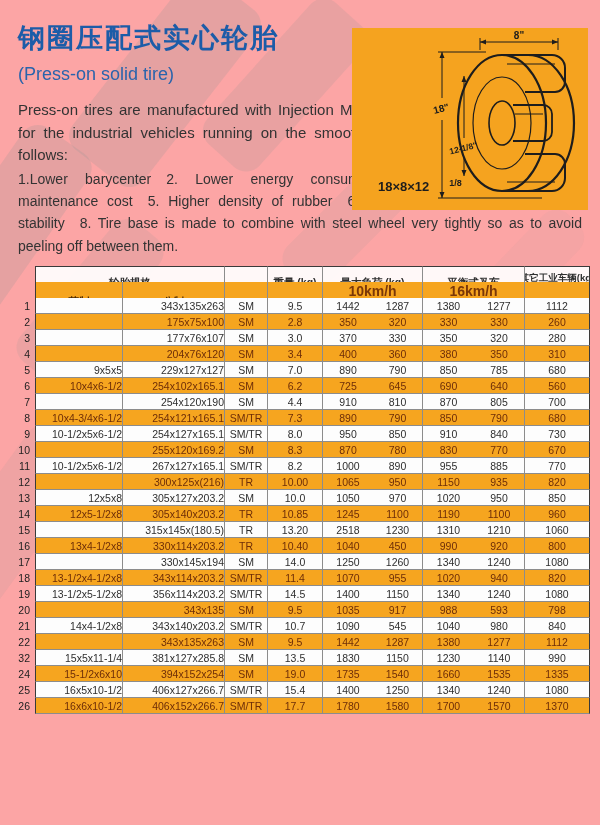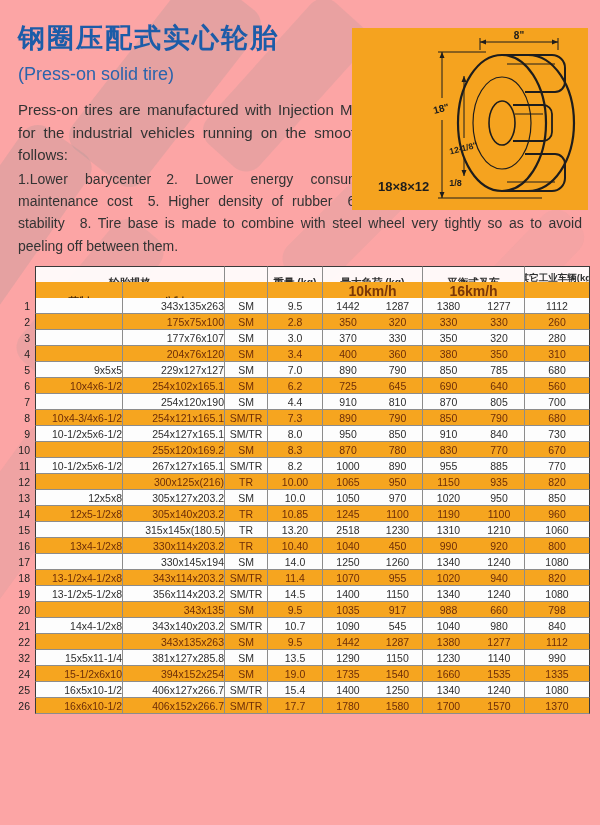--- a/index.html
+++ b/index.html
@@ -398,21 +398,21 @@
   <div class="cell bro">1080</div>
 
   <div class="cell rownum or">20</div>
   <div class="cell c-imp bl br or"></div>
   <div class="cell c-met br or">343x135</div>
   <div class="cell br or">SM</div>
   <div class="cell br or">9.5</div>
   <div class="cell or">1035</div>
   <div class="cell br or">917</div>
   <div class="cell or">988</div>
-  <div class="cell br or">660</div>
+  <div class="cell br or">593</div>
   <div class="cell bro or">798</div>
 
   <div class="cell rownum">21</div>
   <div class="cell c-imp bl br">14x4-1/2x8</div>
   <div class="cell c-met br">343x140x203.2</div>
   <div class="cell br">SM/TR</div>
   <div class="cell br">10.7</div>
   <div class="cell">1090</div>
   <div class="cell br">545</div>
   <div class="cell">1040</div>
@@ -428,21 +428,21 @@
   <div class="cell br or">1287</div>
   <div class="cell or">1380</div>
   <div class="cell br or">1277</div>
   <div class="cell bro or">1112</div>
 
   <div class="cell rownum">32</div>
   <div class="cell c-imp bl br">15x5x11-1/4</div>
   <div class="cell c-met br">381x127x285.8</div>
   <div class="cell br">SM</div>
   <div class="cell br">13.5</div>
-  <div class="cell">1290</div>
+  <div class="cell">1830</div>
   <div class="cell br">1150</div>
   <div class="cell">1230</div>
   <div class="cell br">1140</div>
   <div class="cell bro">990</div>
 
   <div class="cell rownum or">24</div>
   <div class="cell c-imp bl br or">15-1/2x6x10</div>
   <div class="cell c-met br or">394x152x254</div>
   <div class="cell br or">SM</div>
   <div class="cell br or">19.0</div>

